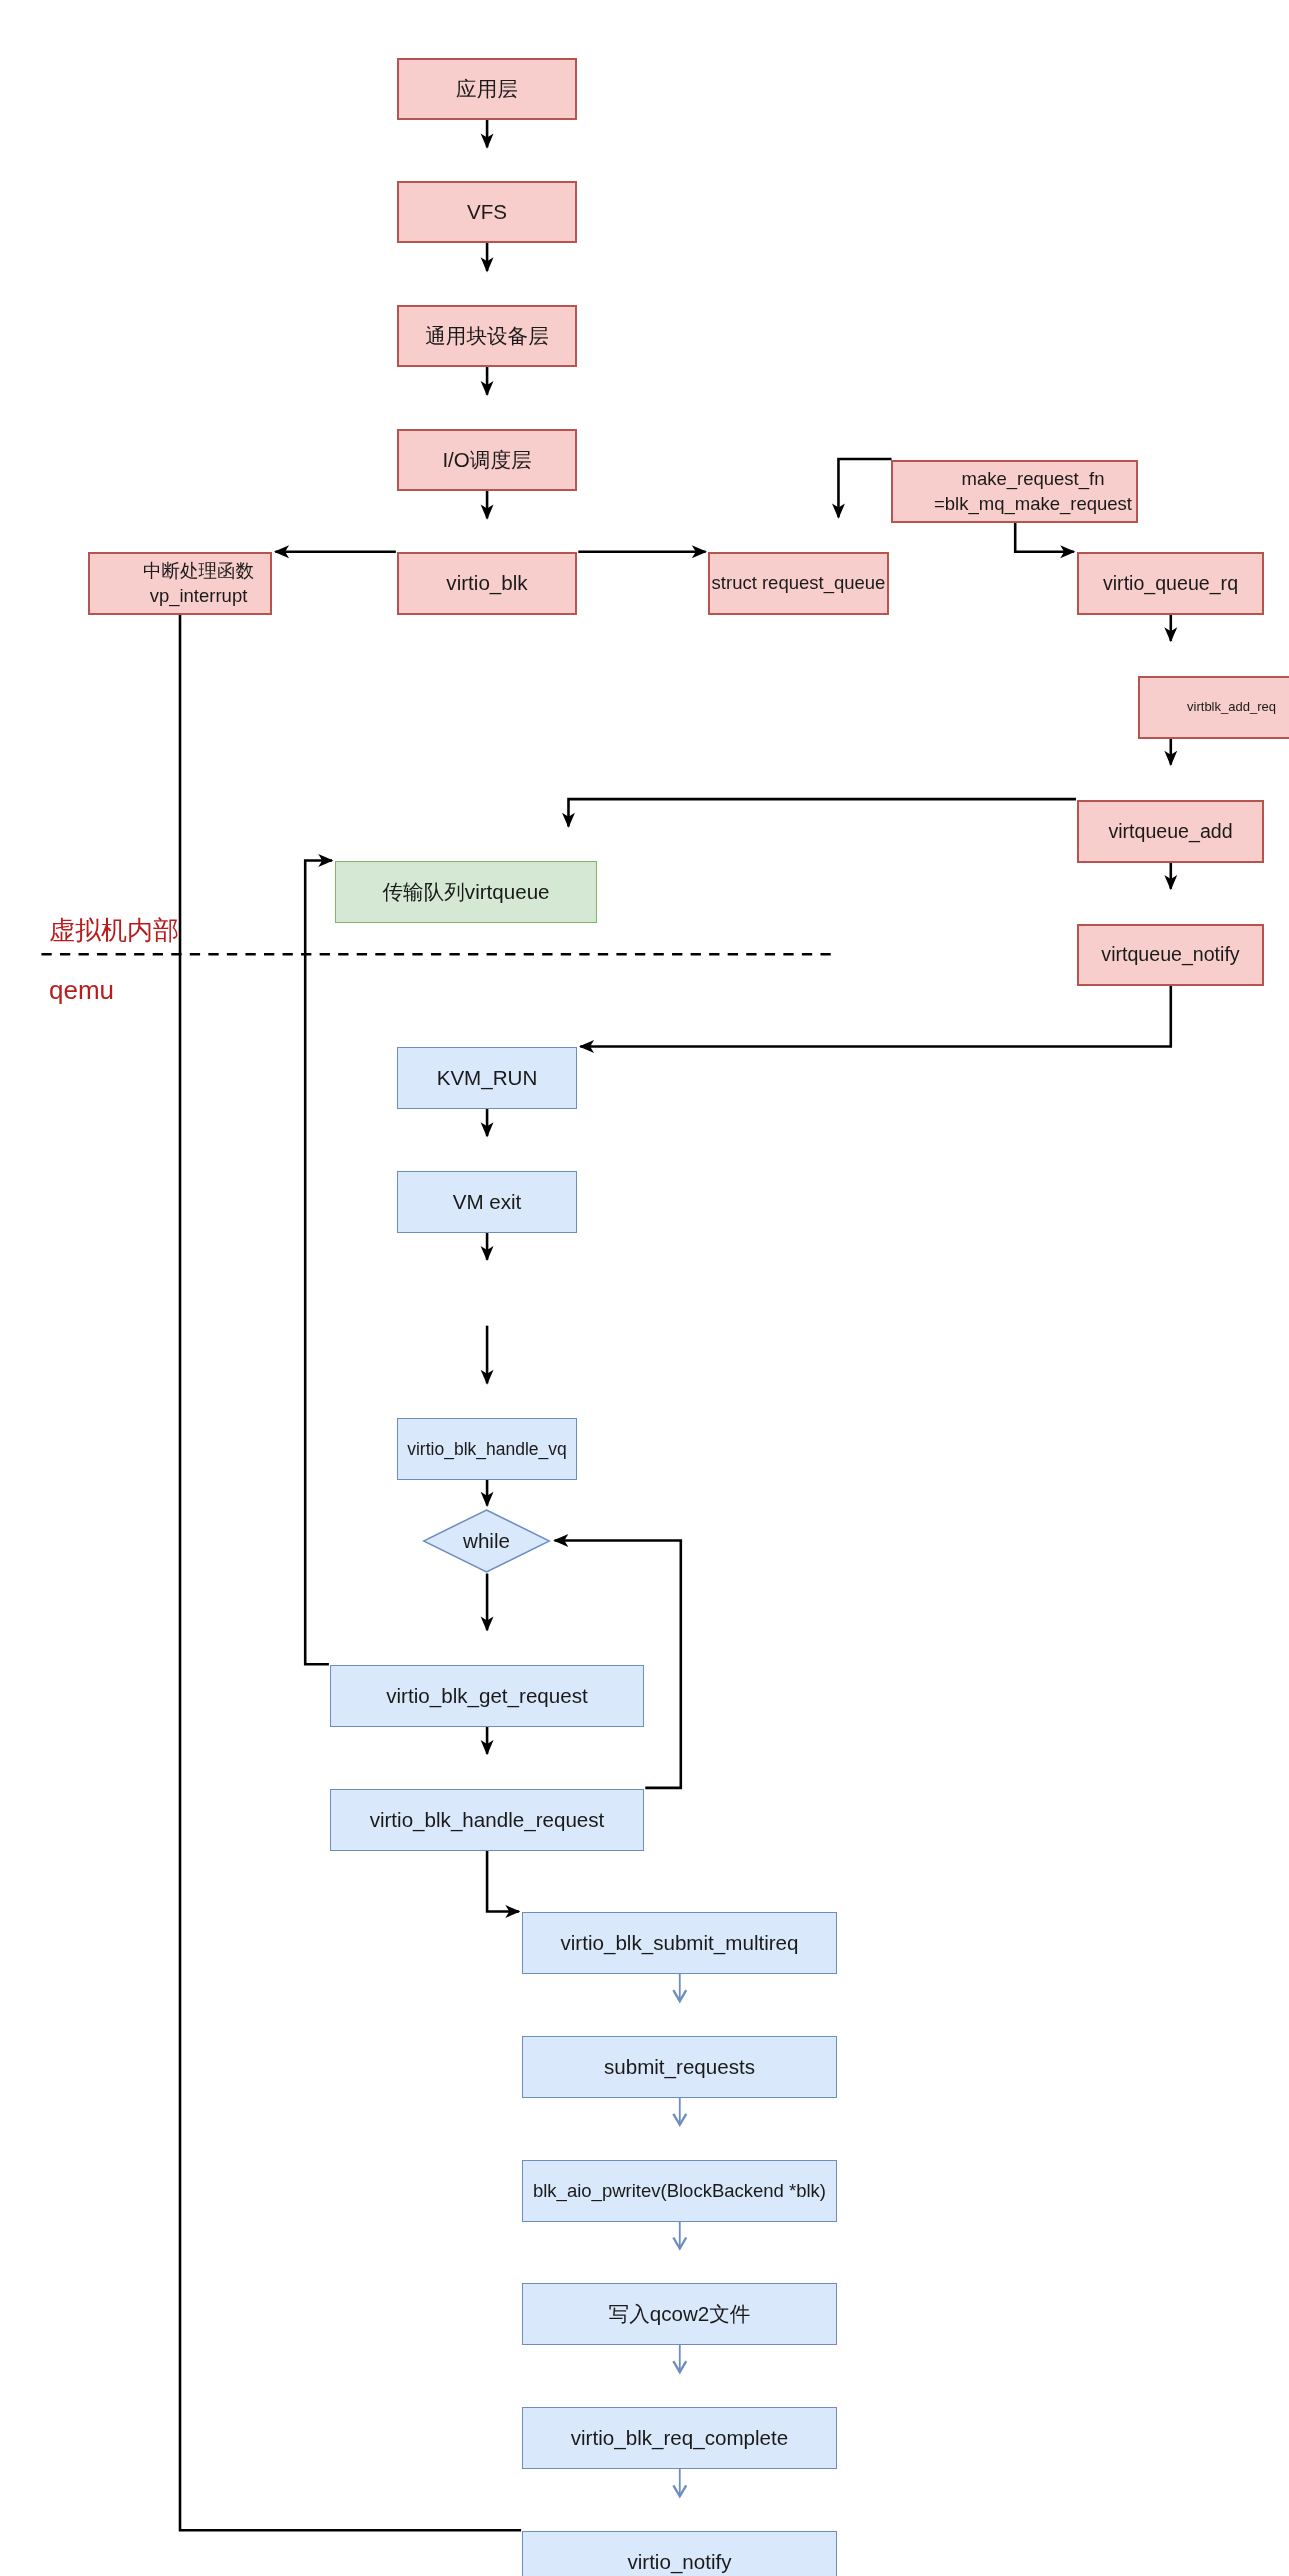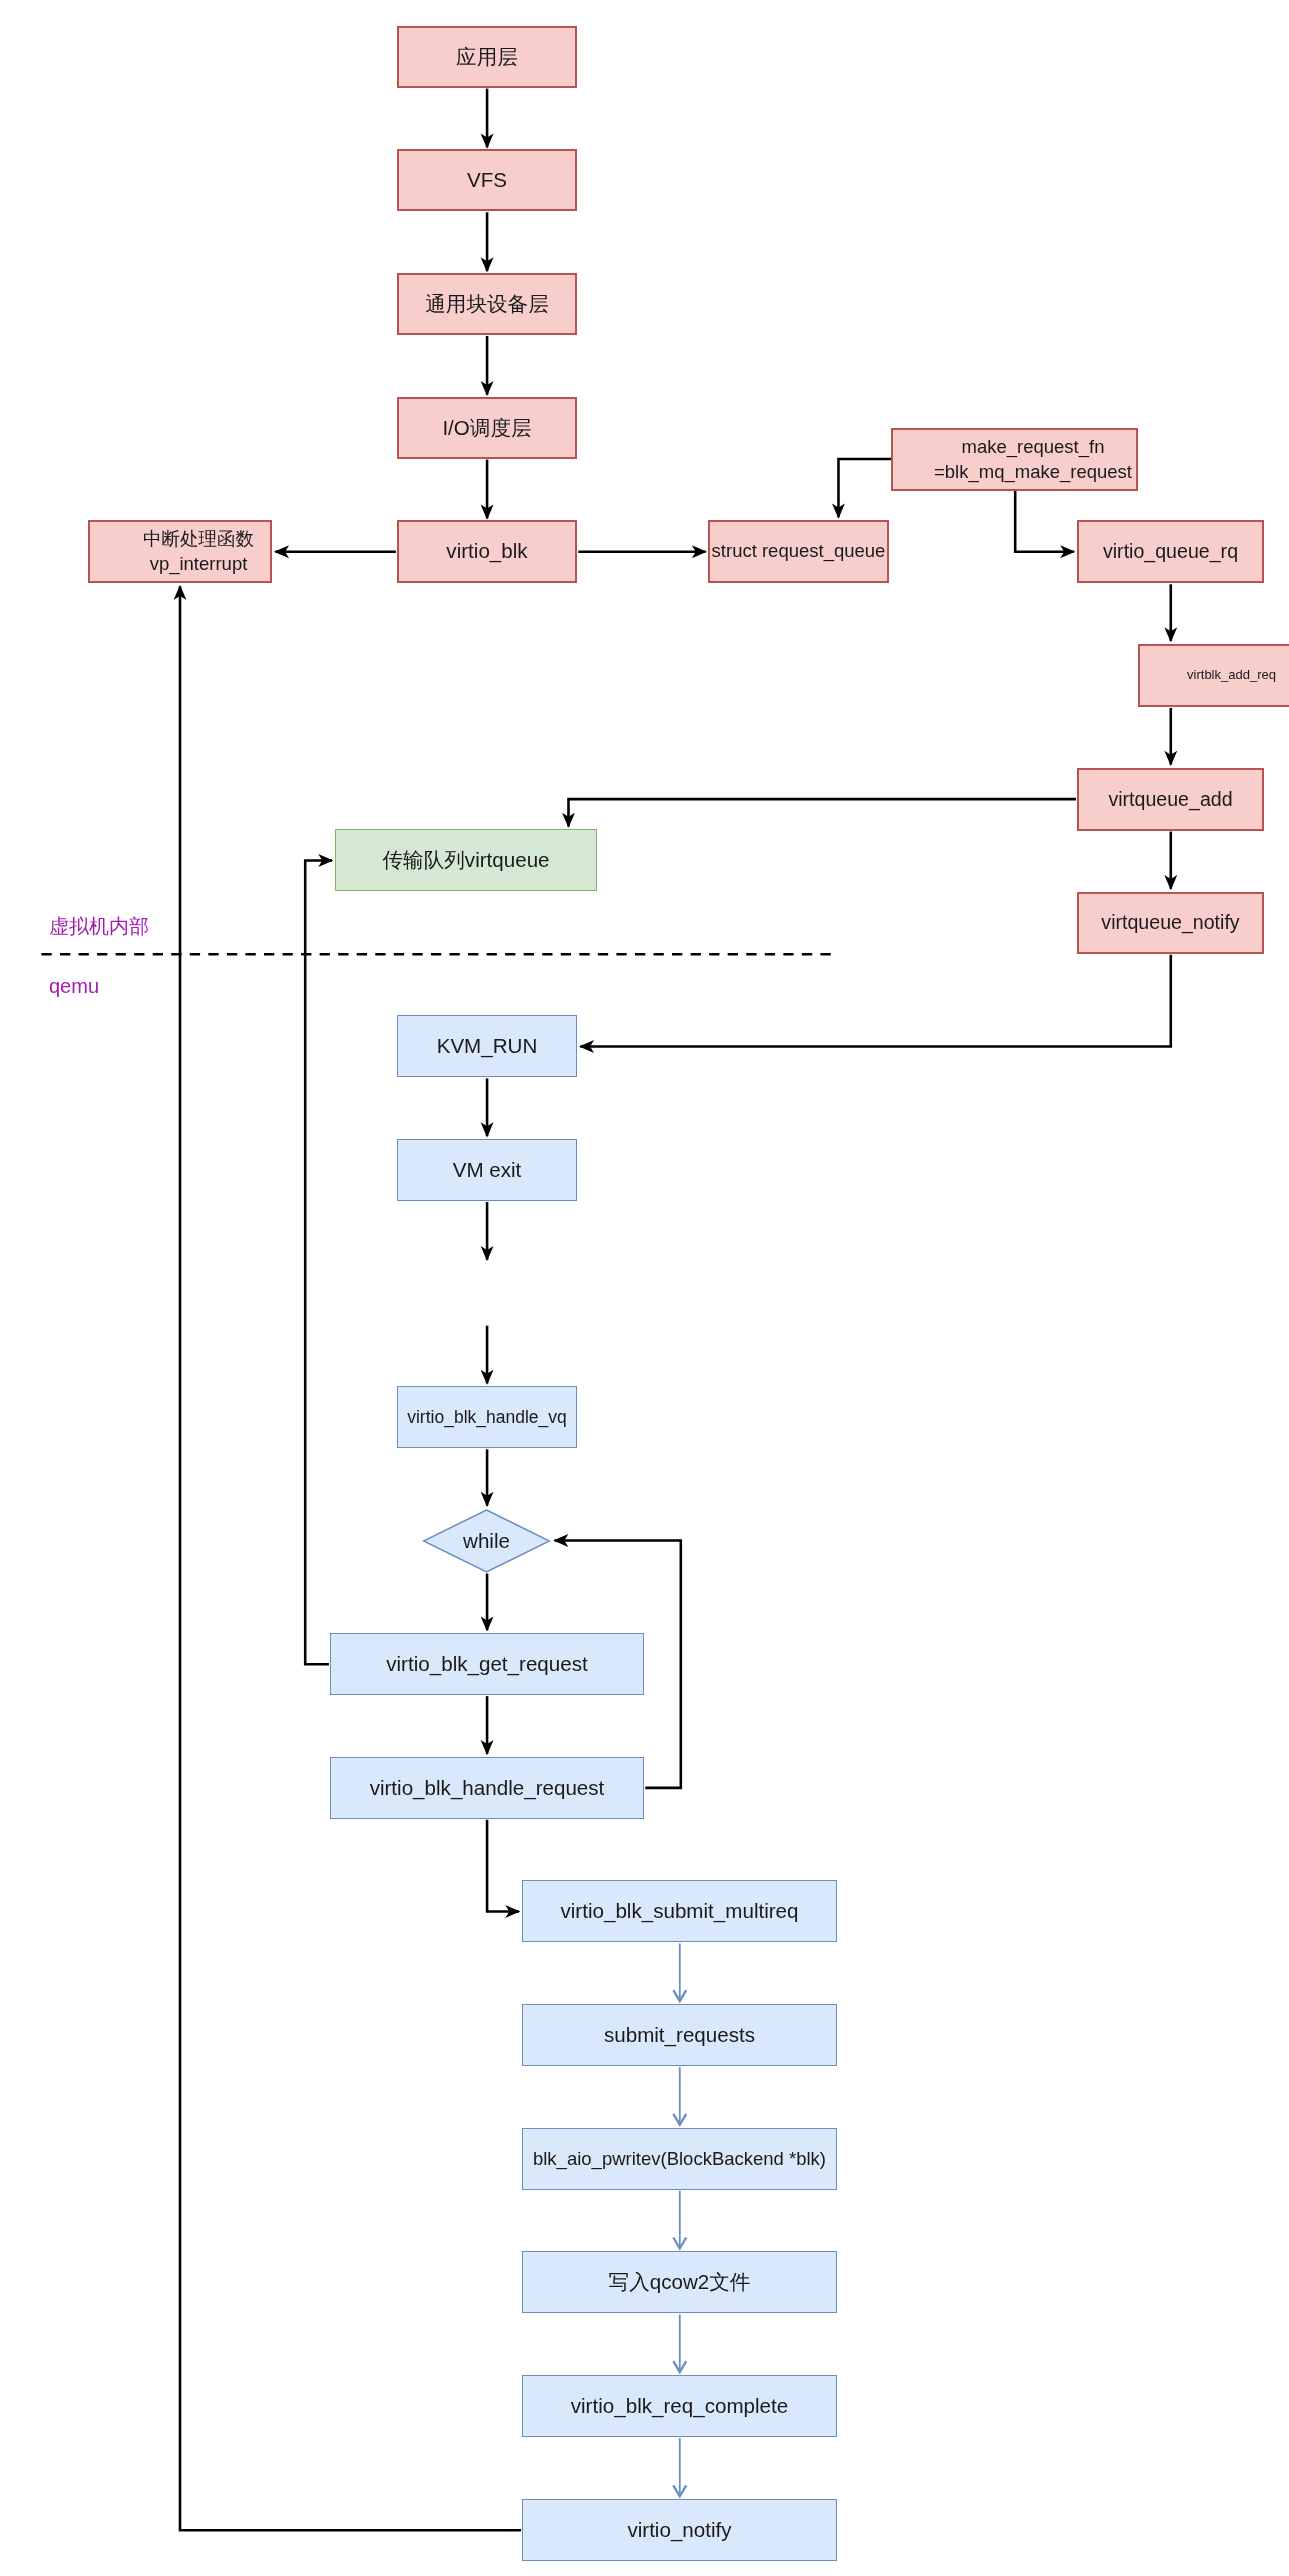--- a/index.html
+++ b/index.html
@@ -13,31 +13,31 @@
   #canvas{position:relative;width:1290px;height:2588px;background:var(--bg);
           font-family:"Liberation Sans", sans-serif;color:var(--text);overflow:hidden;}
   #edges{position:absolute;left:0;top:0;width:1290px;height:2588px;}
   .edge{stroke:var(--edge-black);stroke-width:5;fill:none;}
   .edge-blue{stroke:var(--edge-blue);stroke-width:3.5;fill:none;}
   .divider{stroke:var(--edge-black);stroke-width:5;stroke-dasharray:20 16;fill:none;}
   .mk-black{fill:var(--edge-black);}
   .mk-blue{fill:none;stroke:var(--edge-blue);stroke-width:1.8;}
   .node{position:absolute;display:flex;align-items:center;justify-content:center;
         text-align:center;box-sizing:border-box;font-size:20.6px;line-height:1.3;
-        white-space:pre-line;}
+        white-space:pre-line;margin-top:32px;}
   .node.two-line{font-size:18.5px;padding-left:37px;}
   .pink{background:var(--pink-fill);border:2.1px solid var(--pink-border);}
   .blue{background:var(--blue-fill);border:1.5px solid var(--blue-border);}
   .green{background:var(--green-fill);border:1.5px solid var(--green-border);}
   .diamond{position:absolute;}
   .diamond svg{position:absolute;left:0;top:0;}
   .diamond .dlabel{position:absolute;left:0;top:0;width:100%;height:100%;
         display:flex;align-items:center;justify-content:center;font-size:20.6px;}
   .dshape{fill:var(--blue-fill);stroke:var(--blue-border);stroke-width:3;}
-  .region-label{position:absolute;font-size:20px;color:#a21caf;}
+  .region-label{position:absolute;font-size:26px;color:#b91c1c;}
 </style>
 </head>
 <body>
 
 <div id="canvas">
 
   <svg id="edges" viewBox="0 0 2503 5023" xmlns="http://www.w3.org/2000/svg">
     <defs>
       <marker id="ah-black" viewBox="0 0 12 10" refX="10.5" refY="5" markerWidth="32" markerHeight="27" orient="auto" markerUnits="userSpaceOnUse">
         <path class="mk-black" d="M0.5,0.3 L11.5,5 L0.5,9.7 L3.4,5 Z"></path>

